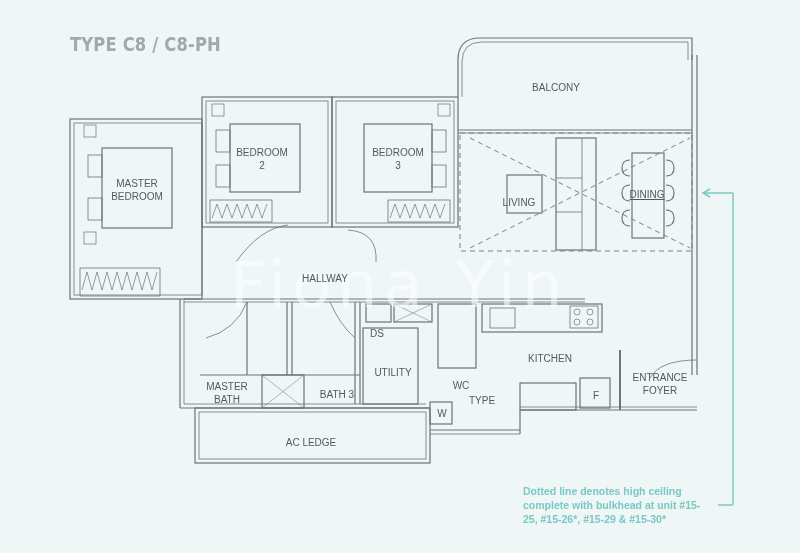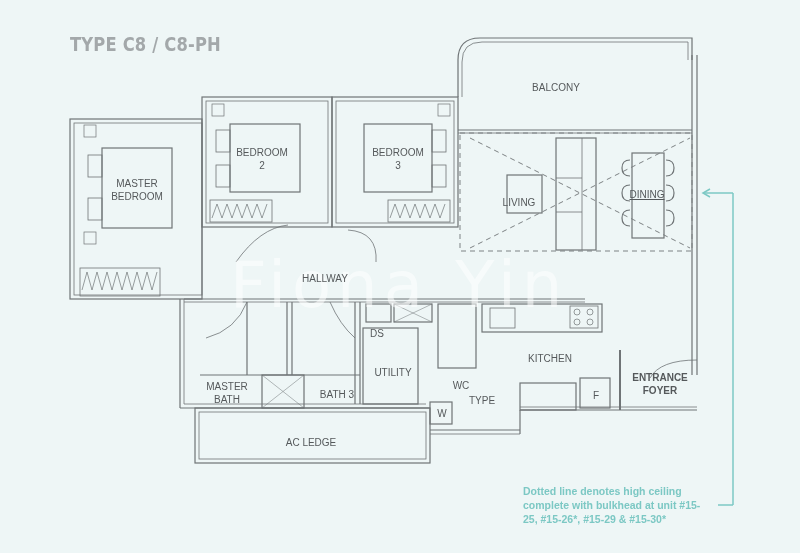--- a/index.html
+++ b/index.html
@@ -176,20 +176,20 @@
 <div class="room-label" style="left:519px;top:148px;margin-top:48px;">LIVING</div>
 <div class="room-label" style="left:647px;top:188px;text-decoration:underline;">DINING</div>
 <div class="room-label" style="left:325px;top:272px;">HALLWAY</div>
 <div class="room-label" style="left:377px;top:307px;margin-top:20px;">DS</div>
 <div class="room-label" style="left:461px;top:339px;margin-top:40px;">WC</div>
 <div class="room-label" style="left:393px;top:366px;">UTILITY</div>
 <div class="room-label" style="left:550px;top:352px;">KITCHEN</div>
 <div class="room-label" style="left:482px;top:394px;">TYPE</div>
 <div class="room-label" style="left:442px;top:407px;">W</div>
 <div class="room-label" style="left:596px;top:389px;">F</div>
-<div class="room-label" style="left:660px;top:371px;white-space:pre;font-weight:bold;">ENTRANCE
+<div class="room-label" style="left:660px;top:371px;white-space:pre;">ENTRANCE
 FOYER</div>
 <div class="room-label" style="left:227px;top:380px;white-space:pre;">MASTER
 BATH</div>
 <div class="room-label" style="left:337px;top:388px;">BATH 3</div>
 <div class="room-label" style="left:311px;top:436px;">AC LEDGE</div>
 
 <div class="note">Dotted line denotes high ceiling complete with bulkhead at unit #15-25, #15-26*, #15-29 &amp; #15-30*</div>
 
 </body></html>

